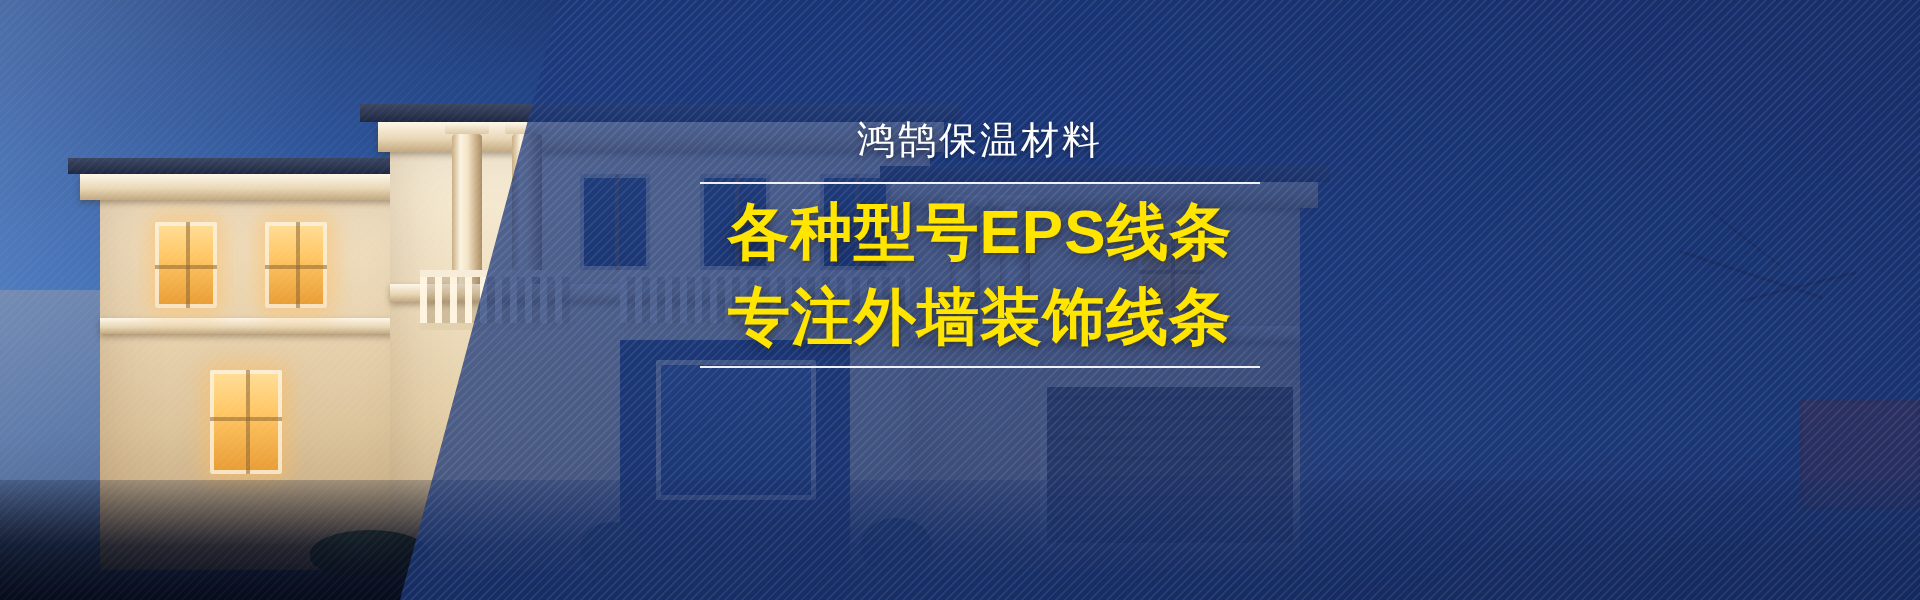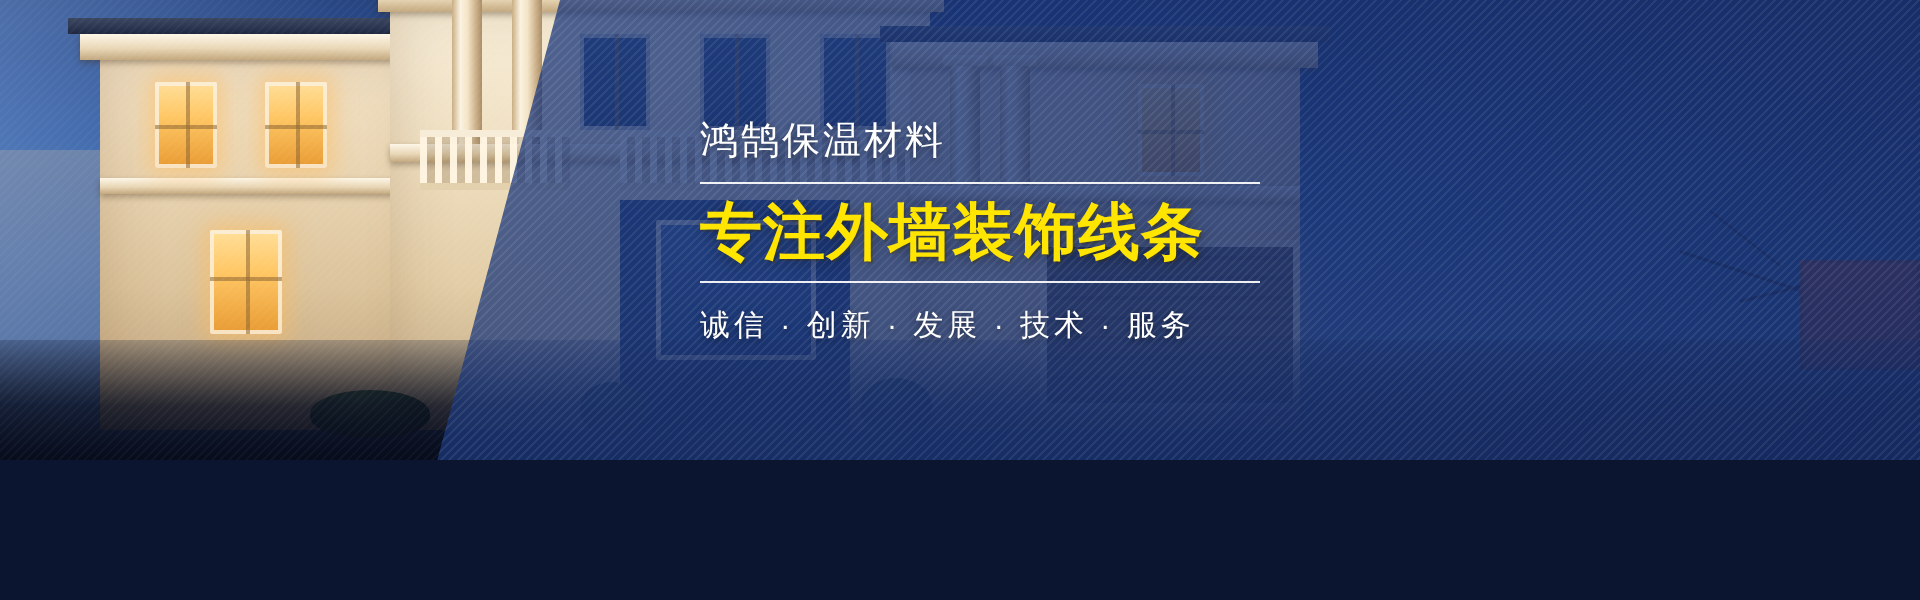--- a/index.html
+++ b/index.html
@@ -8,23 +8,24 @@
     padding: 0;
     background: #0b1530;
   }
   body {
     font-family: "Liberation Sans", "DejaVu Sans", sans-serif;
   }
 
   .banner {
     position: relative;
     width: 1920px;
-    height: 460px;
+    height: 600px;
     overflow: hidden;
     background: #0c4a6e;
+    text-align: center;
   }
 
   
   .photo { position: absolute; inset: 0; overflow: hidden; }
 
   
   .sky {
     position: absolute; inset: 0;
     background:
       radial-gradient(ellipse 60% 50% at 50% 78%, rgba(255,196,120,0.30) 0%, rgba(255,170,90,0.06) 45%, rgba(0,0,0,0) 72%),
@@ -312,21 +313,21 @@
   <div class="overlay"></div>
   <div class="overlay-seam"></div>
   <div class="overlay-hatch"></div>
   <div class="global-hatch"></div>
 
   <div class="copy">
     <div class="brand">鸿鹄保温材料</div>
 
     <div class="rule"></div>
 
+    <div class="headline">各种型号EPS线条</div>
 
     <div class="headline">专注外墙装饰线条</div>
 
     <div class="rule bottom"></div>
 
-    <div class="tagline">诚信 · 创新 · 发展 · 技术 · 服务</div>
   </div>
 
 </div>
 
 </body></html>

